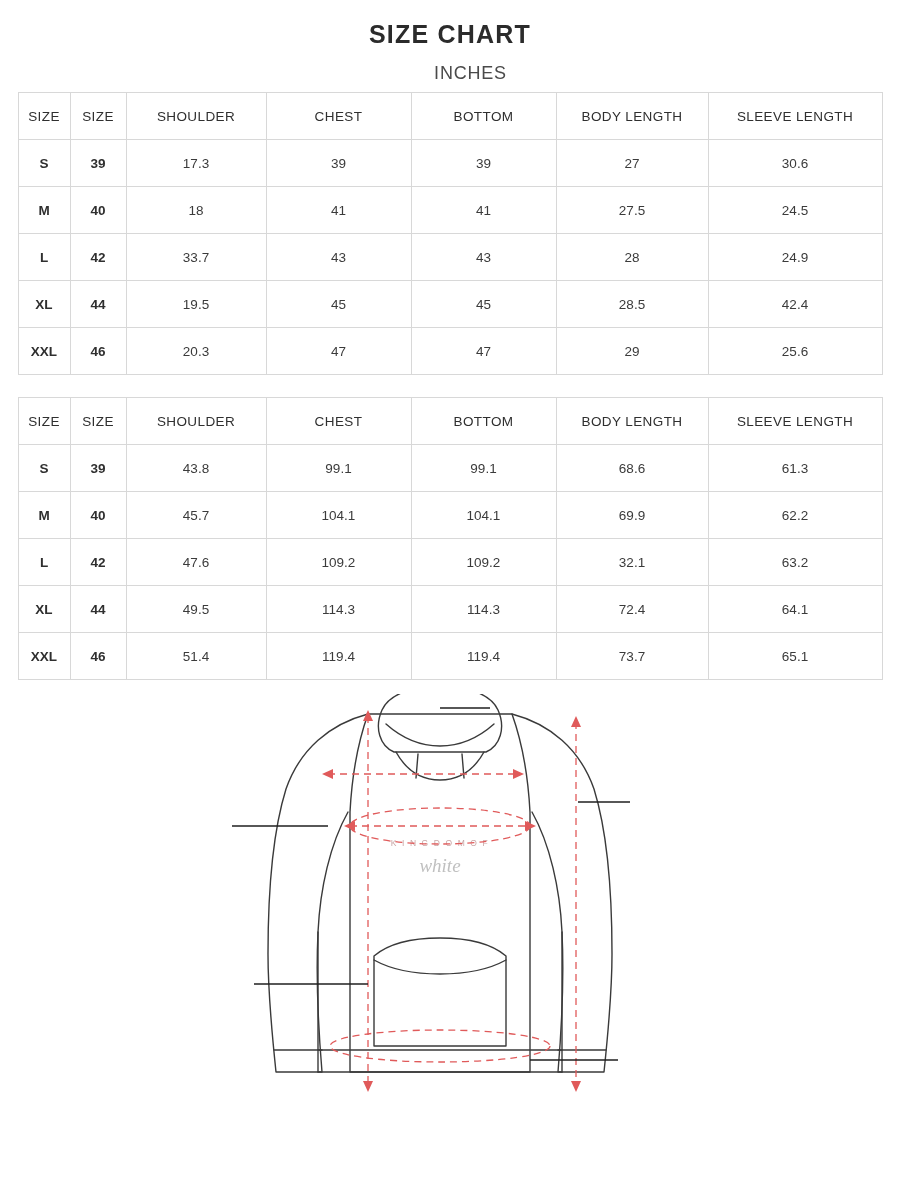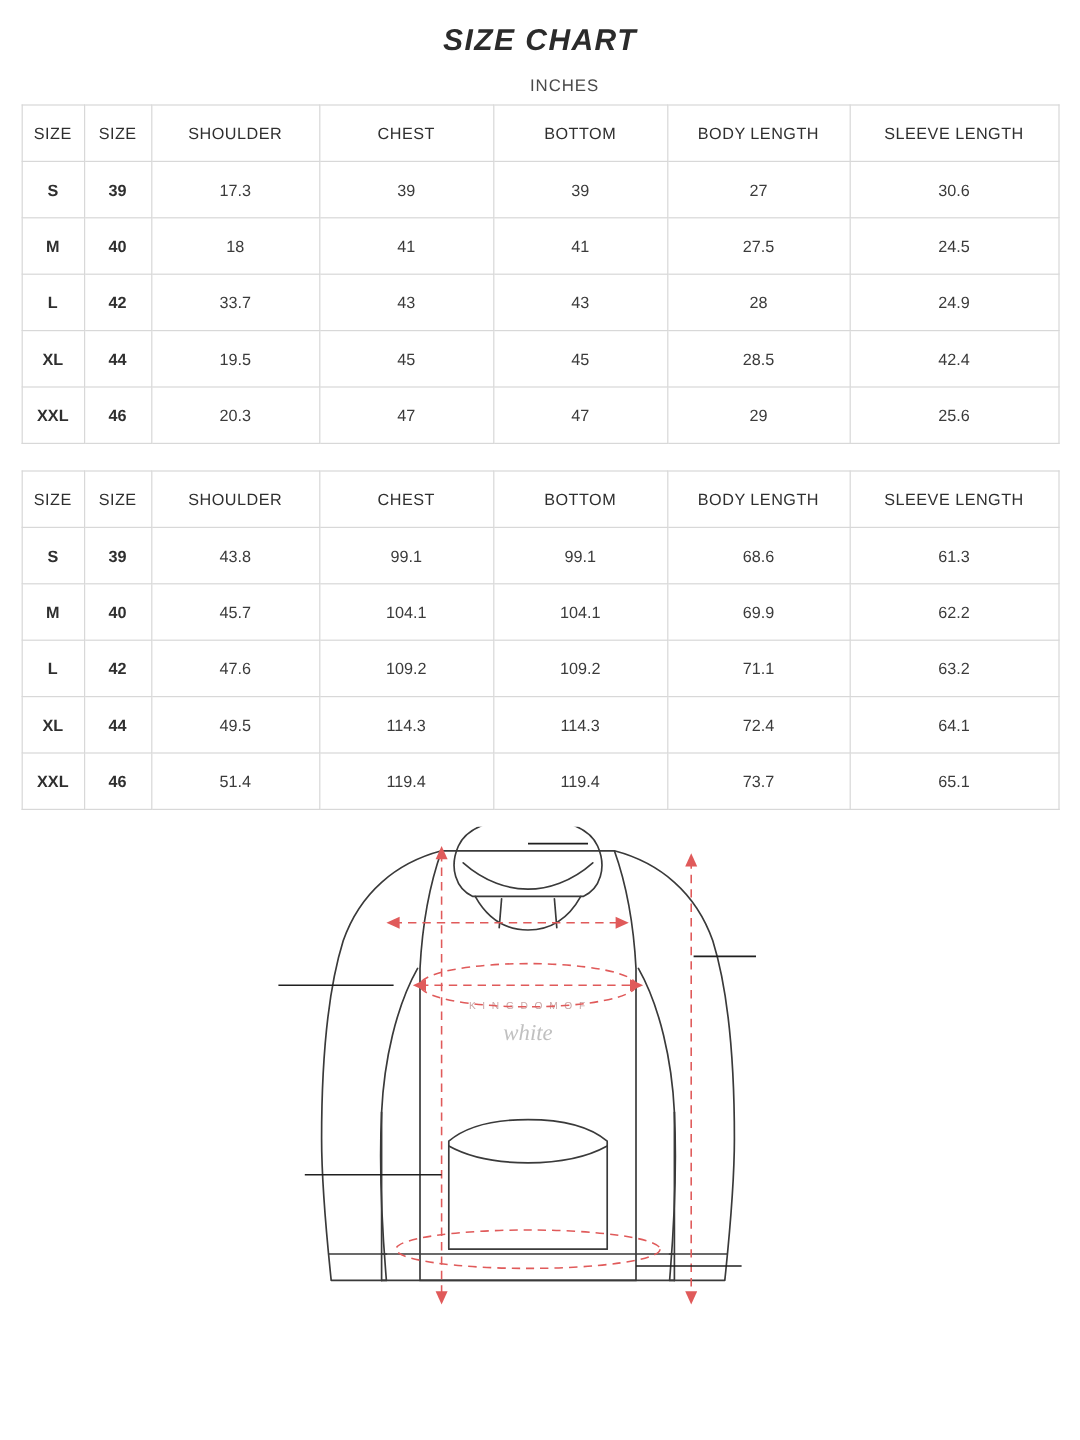--- a/index.html
+++ b/index.html
@@ -15,25 +15,24 @@
     position: relative;
     overflow: hidden;
   }
   .title {
     text-align: center;
     font-size: 25px;
     font-weight: bold;
     letter-spacing: 1.2px;
     color: #2b2b2b;
     margin: 20px 0 14px 0;
-    font-style: italic;
   }
   .unit-label {
     text-align: center;
-    font-size: 14px;
+    font-size: 18px;
     letter-spacing: 0.8px;
     color: #4a4a4a;
     margin: 0 0 8px 0;
     padding-left: 41px;
   }
   table.size-table {
     width: 864px;
     margin: 0 auto;
     border-collapse: collapse;
     table-layout: fixed;
@@ -195,21 +194,21 @@
         <td>104.1</td>
         <td>69.9</td>
         <td>62.2</td>
       </tr>
       <tr>
         <td class="sz">L</td>
         <td class="sz">42</td>
         <td>47.6</td>
         <td>109.2</td>
         <td>109.2</td>
-        <td>71.1</td>
+        <td>32.1</td>
         <td>63.2</td>
       </tr>
       <tr>
         <td class="sz">XL</td>
         <td class="sz">44</td>
         <td>49.5</td>
         <td>114.3</td>
         <td>114.3</td>
         <td>72.4</td>
         <td>64.1</td>

